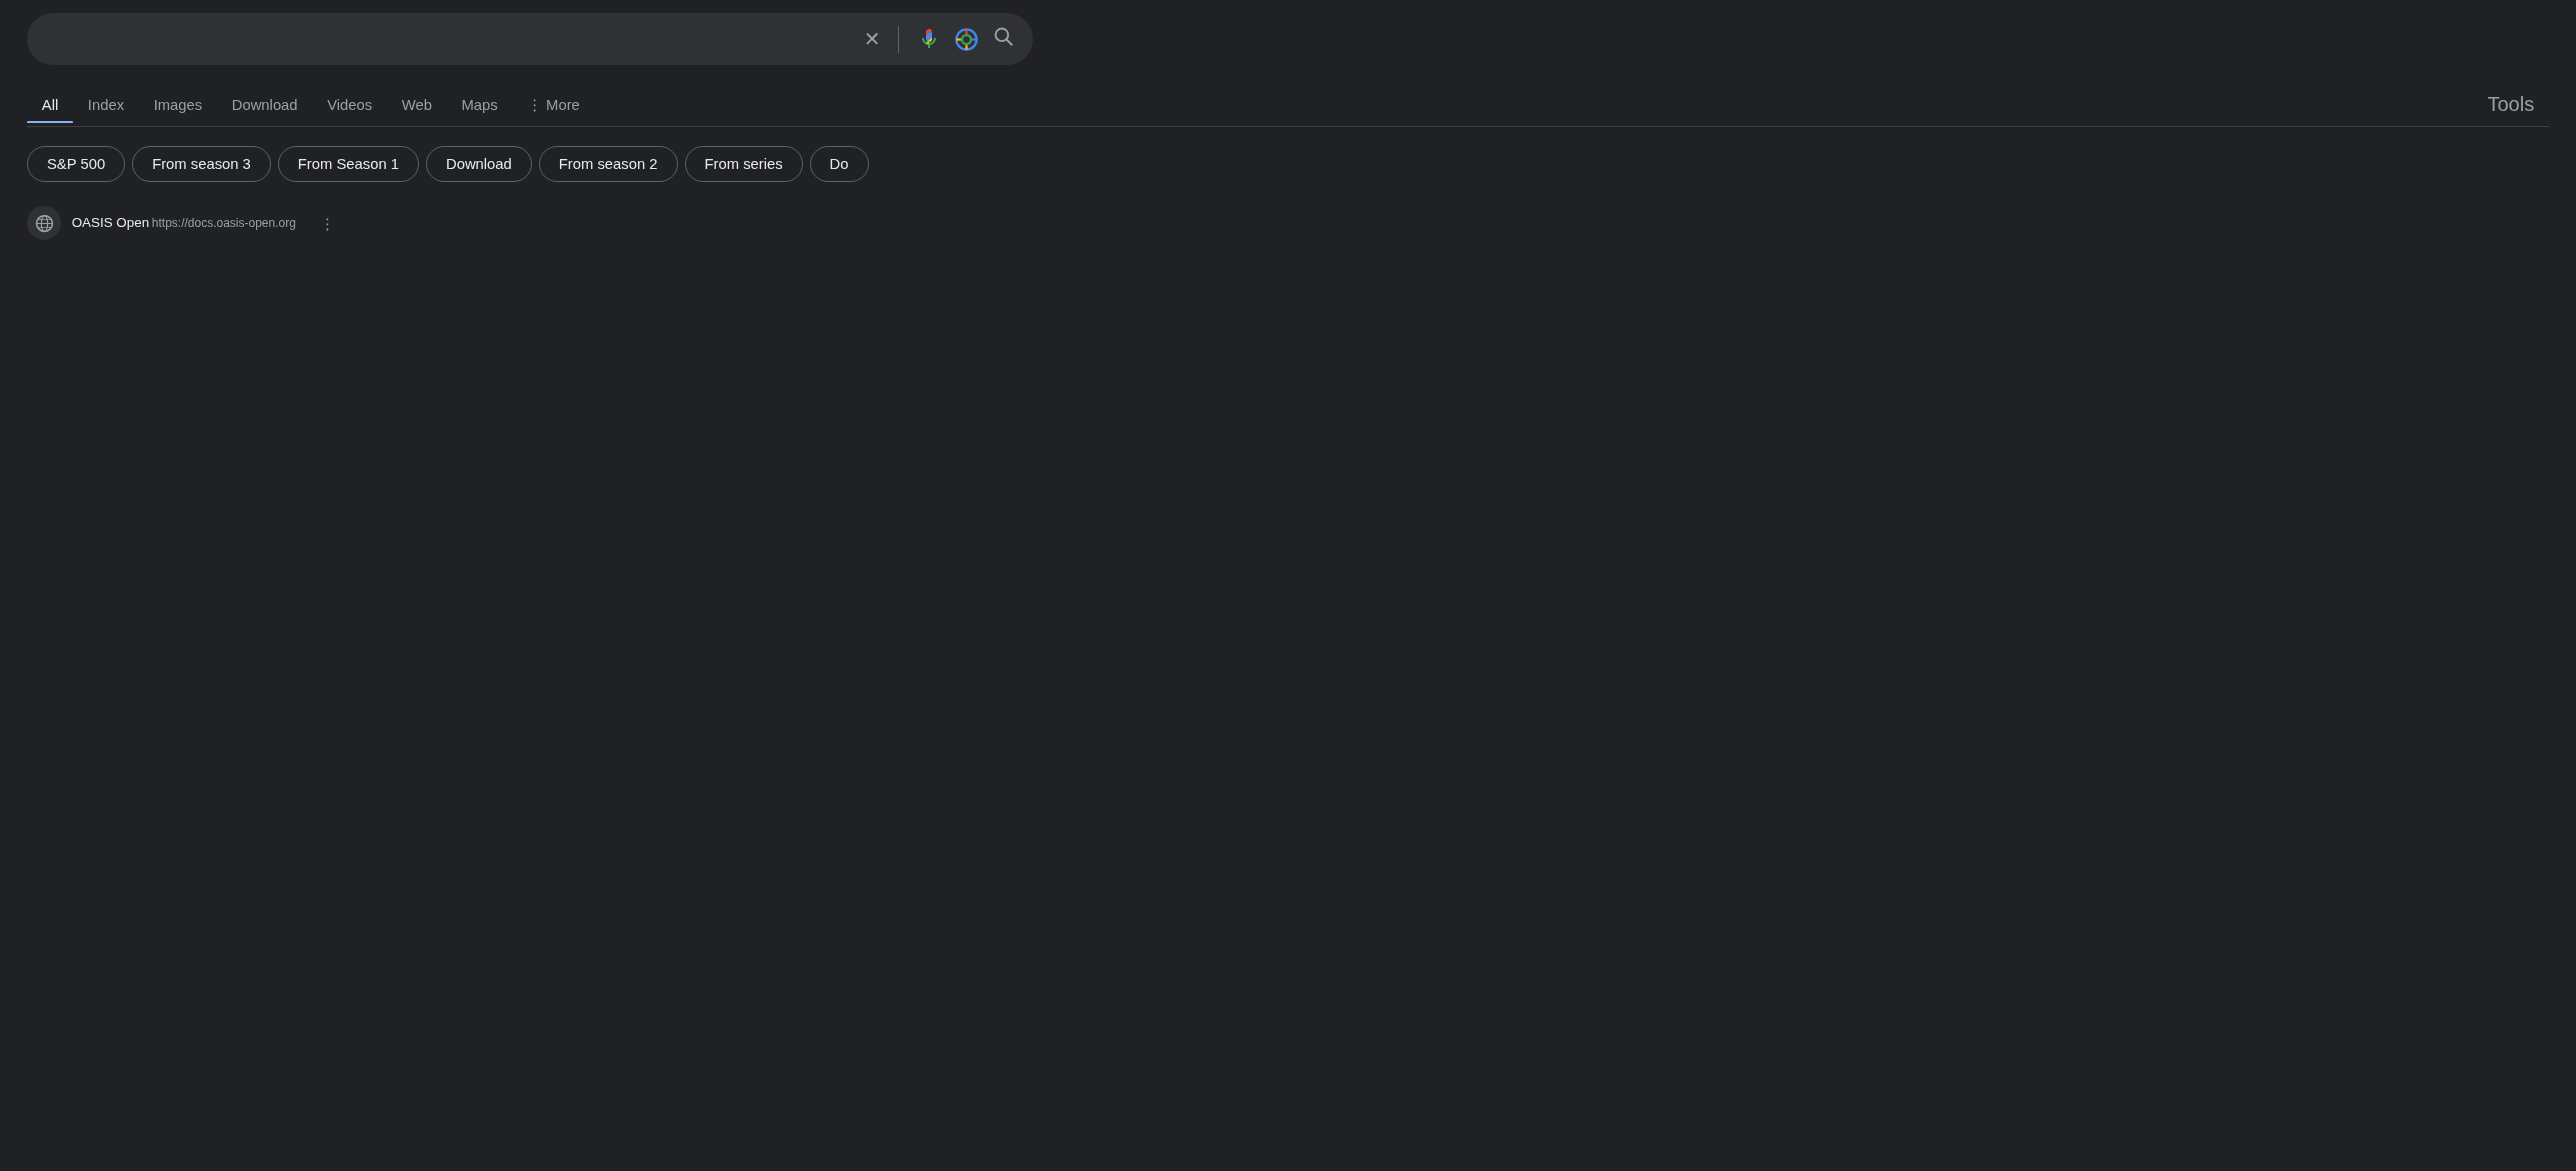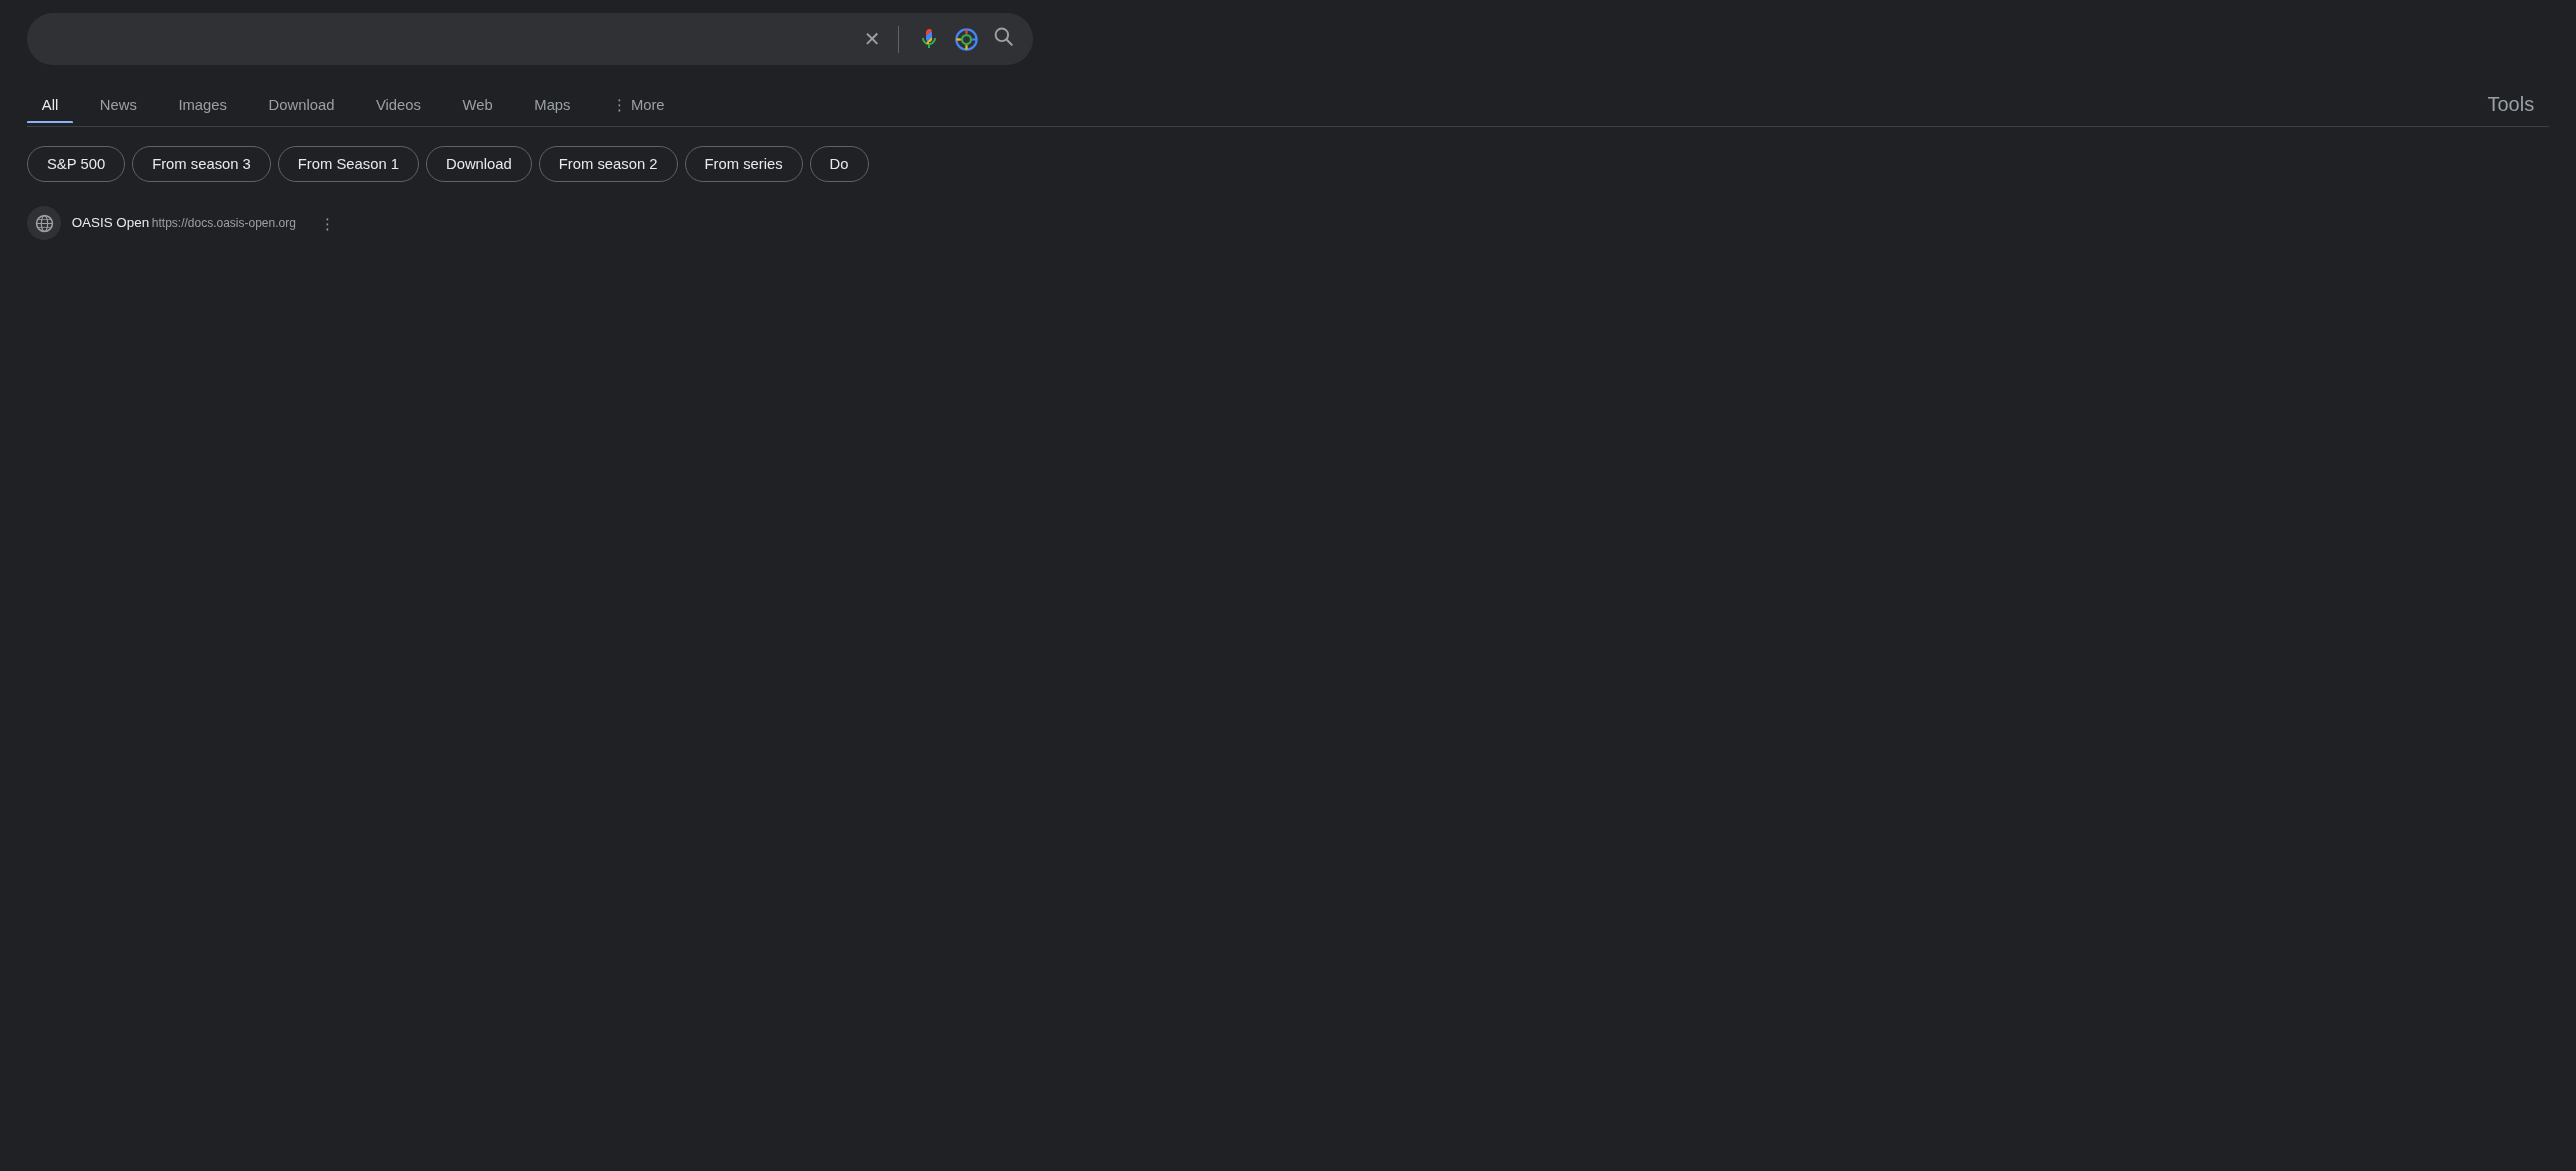--- a/index.html
+++ b/index.html
@@ -70,21 +70,21 @@
     .search-icon {
       color: #9aa0a6;
       font-size: 21.5px;
       cursor: pointer;
     }
 
     
     .nav-tabs {
       display: flex;
       align-items: center;
-      gap: 12px;
+      gap: 0;
       margin-bottom: 19px;
       border-bottom: 0.7px solid #3c4043;
       padding-bottom: 0;
     }
 
     .nav-tab {
       font-size: 14.8px;
       color: #9aa0a6;
       padding: 9.4px 14.8px;
       cursor: pointer;
@@ -247,21 +247,21 @@
       <svg width="21.5" height="21.5" viewBox="0 0 24 24" fill="none" xmlns="http://www.w3.org/2000/svg">
         <circle cx="11" cy="11" r="7" stroke="#9aa0a6" stroke-width="2.2"></circle>
         <line x1="16.5" y1="16.5" x2="22" y2="22" stroke="#9aa0a6" stroke-width="2.2" stroke-linecap="round"></line>
       </svg>
     </span>
   </div>
 </div>
 
 <nav class="nav-tabs">
   <a class="nav-tab active">All</a>
-  <a class="nav-tab">News</a>
+  <a class="nav-tab">Index</a>
   <a class="nav-tab">Images</a>
   <a class="nav-tab">Download</a>
   <a class="nav-tab">Videos</a>
   <a class="nav-tab">Web</a>
   <a class="nav-tab">Maps</a>
   <a class="nav-tab nav-tab-more">
     <span>⋮</span>
     <span>More</span>
   </a>
   <span class="nav-tools">Tools</span>

